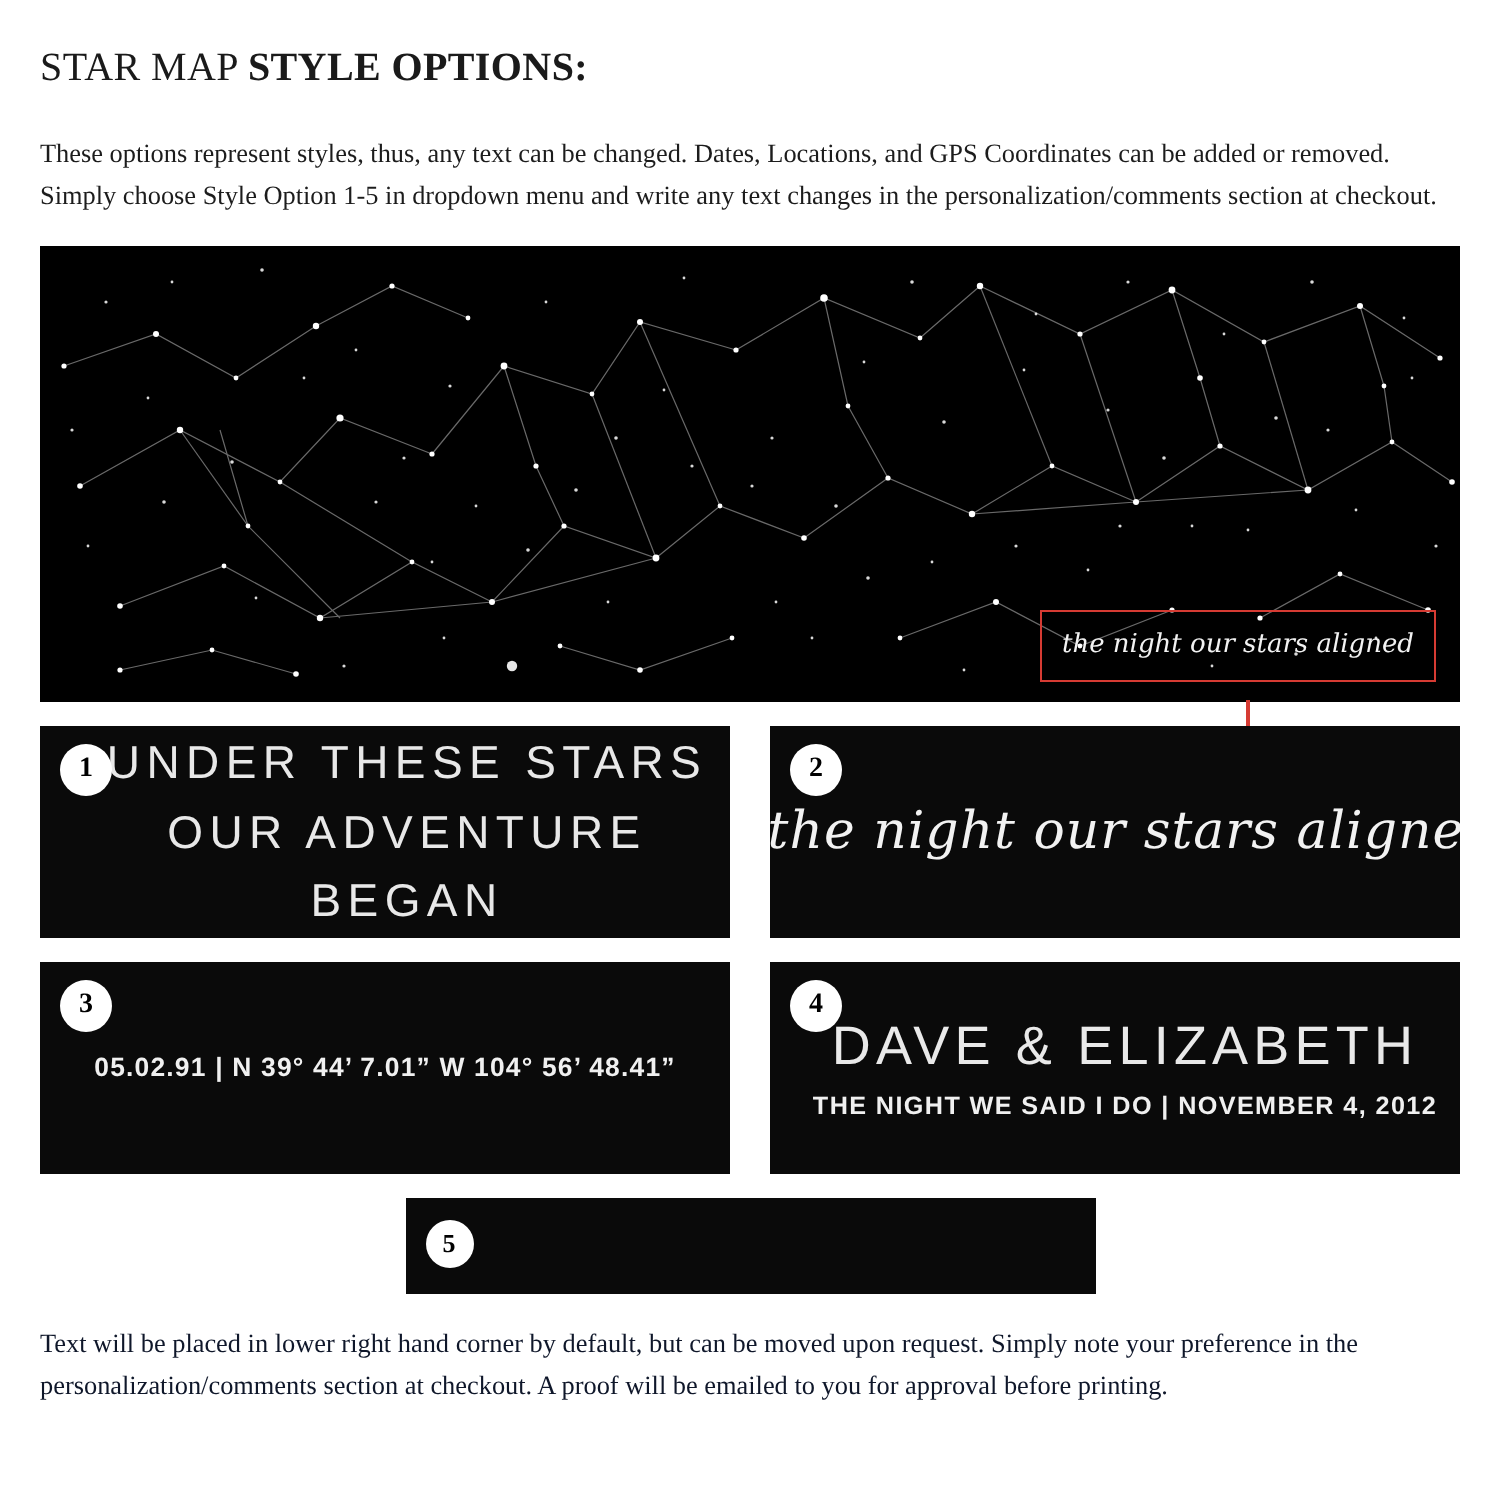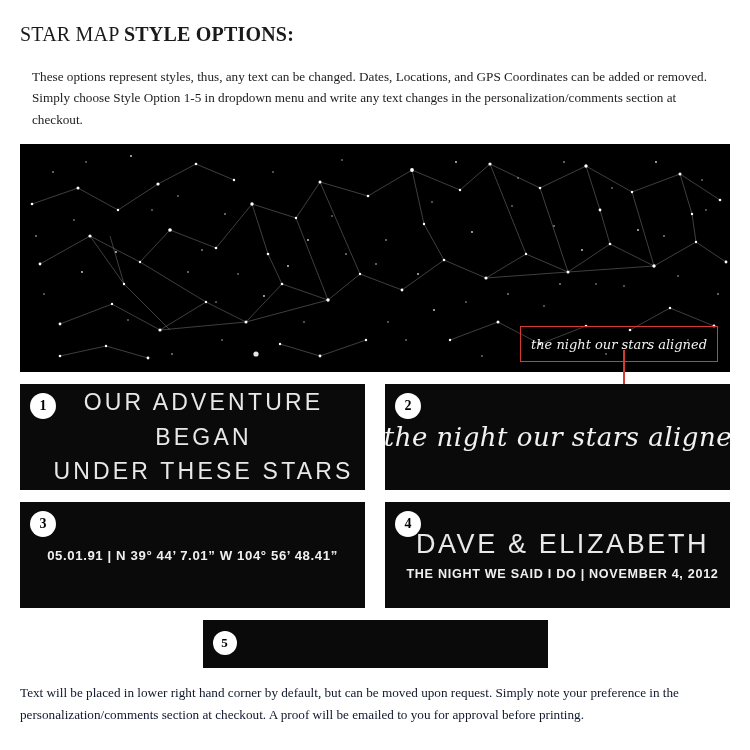--- a/index.html
+++ b/index.html
@@ -33,21 +33,21 @@
   .heading .light {
     font-weight: 400;
   }
   .heading .bold {
     font-weight: 700;
   }
 
   .intro {
     font-size: 13.2px;
     line-height: 1.62;
-    margin: 12px;
+    margin: 0;
     color: #1c1c1c;
     max-width: 712px;
   }
 
   
   .hero {
     position: relative;
     margin-top: 14px;
     width: 710px;
     height: 228px;
@@ -406,35 +406,35 @@
 
   <div class="connector"></div>
   <div class="connector-dot"></div>
 
   <div class="options">
 
     <div class="row">
       <div class="panel half">
         <div class="badge">1</div>
         <div class="opt1-text">
+          <div>UNDER THESE STARS</div>
           <div>OUR ADVENTURE BEGAN</div>
-          <div>UNDER THESE STARS</div>
         </div>
       </div>
 
       <div class="panel half">
         <div class="badge">2</div>
         <div class="opt2-text">the night our stars aligned</div>
       </div>
     </div>
 
     <div class="row">
       <div class="panel half">
         <div class="badge">3</div>
-        <div class="opt3-text">05.01.91  |  N 39° 44’ 7.01”   W 104° 56’ 48.41”</div>
+        <div class="opt3-text">05.02.91  |  N 39° 44’ 7.01”   W 104° 56’ 48.41”</div>
       </div>
 
       <div class="panel half">
         <div class="badge">4</div>
         <div class="opt4-wrap">
           <div class="opt4-title">DAVE &amp; ELIZABETH</div>
           <div class="opt4-sub">THE NIGHT WE SAID I DO  |  NOVEMBER 4, 2012</div>
         </div>
       </div>
     </div>

